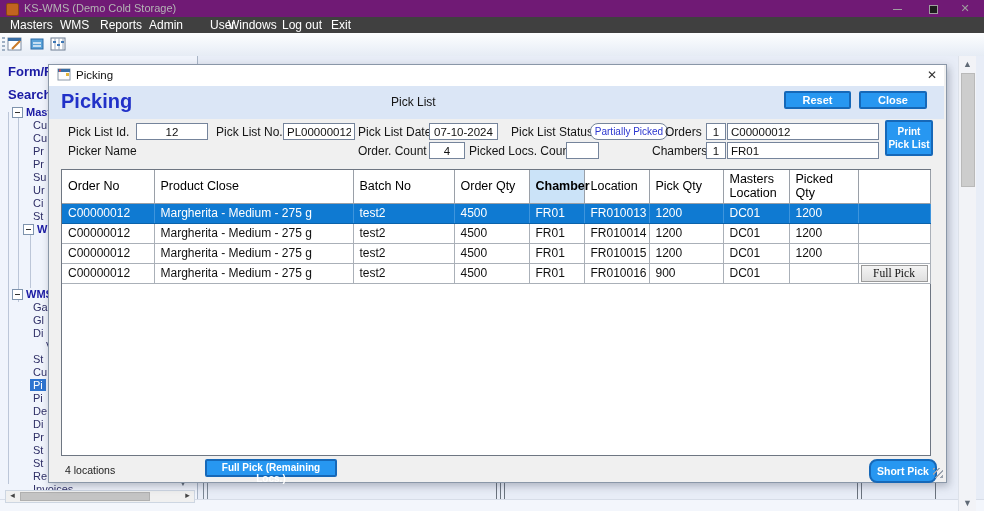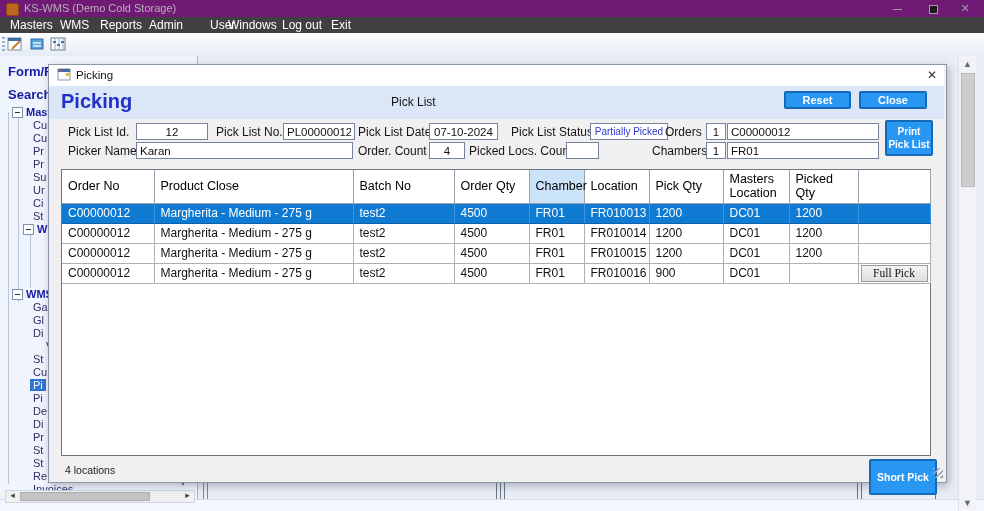--- a/index.html
+++ b/index.html
@@ -61,28 +61,28 @@
   .dlg-title{left:27px;top:4px;font-size:11.5px;color:#111;}
   .dlg-close{left:874px;top:3px;width:18px;height:15px;text-align:center;font-size:12px;color:#333;line-height:15px;cursor:default;}
   .dlg-head{left:0;top:21px;width:895px;height:33px;background:#dbe6f6;}
   .dlg-heading{left:12px;top:4px;font-size:20px;font-weight:600;color:#2131c8;}
   .fld-label{font-size:12px;color:#151515;white-space:nowrap;}
   .tbox{position:absolute;height:15px;border:1px solid #75849b;background:#fff;font-family:"Liberation Sans",sans-serif;font-size:11.5px;color:#111;padding:0 3px;box-sizing:content-box;}
   .tbox.center{text-align:center;}
   .combo{left:416px;top:6px;width:134px;height:17px;background:#f1f1f1;border:1px solid #8a97a8;font-size:11px;color:#222;line-height:17px;padding-left:6px;box-sizing:border-box;cursor:default;}
   .chev{position:absolute;right:7px;top:5px;width:5px;height:5px;border-right:1.4px solid #555;border-bottom:1.4px solid #555;transform:rotate(45deg);}
   .btn-blue{background:#2797f1;border:2px solid #1668b8;color:#fff;font-weight:bold;text-align:center;cursor:default;border-radius:2px;box-sizing:border-box;font-family:"Liberation Sans",sans-serif;}
-  .status-box{color:#2a35cf;font-size:10px;line-height:15px;}
+  .status-box{color:#2a35cf;font-size:10px;line-height:15px;border-radius:8px;}
 
   
   .grid-wrap{left:12px;top:104px;width:870px;height:287px;background:#fff;border:1px solid #6e7682;box-sizing:border-box;}
   table.grid{border-collapse:collapse;table-layout:fixed;width:868px;}
   table.grid th{background:#fff;font-weight:normal;font-size:12.5px;color:#000;text-align:left;
     border-right:1px solid #9aa0a8;border-bottom:1px solid #9aa0a8;padding:2px 4px 2px 6px;height:26px;vertical-align:middle;line-height:1.15;}
-  table.grid th.hl{background:#cbe3f8;}
+  table.grid th.hl{background:#cbe3f8;font-weight:bold;}
   table.grid td{font-size:12px;color:#111;border-right:1px solid #aab0b8;border-bottom:1px solid #aab0b8;
     padding:0 4px 0 6px;height:19px;white-space:nowrap;overflow:hidden;}
   tr.sel td{background:#0f7ad2;color:#fff;border-right-color:#3e95dd;border-bottom-color:#0b62aa;}
   .fullpick-btn{width:100%;height:17px;background:linear-gradient(#f4f4f4,#dfdfdf);border:1px solid #9a9a9a;
     font-family:Liberation Serif, serif;font-size:11.5px;color:#111;cursor:default;}
 
   
   .dlg-foot-text{left:16px;top:399px;font-size:10.5px;color:#222;text-align:center;}
   .grip{left:884px;top:403px;width:10px;height:10px;
     background:repeating-linear-gradient(135deg,#9aa2ad 0 1.5px,transparent 1.5px 4px);}
@@ -289,21 +289,20 @@
   <span class="abs fld-label" style="left:309px;top:60px;">Pick List Date</span>
   <input class="tbox center" style="left: 380px; top: 58px; width: 61px;" readonly="" value="07-10-2024">
   <span class="abs fld-label" style="left:462px;top:60px;">Pick List Status</span>
   <div class="tbox center status-box" style="left:541px;top:58px;width:70px;">Partially Picked</div>
   <span class="abs fld-label" style="left:616px;top:60px;">Orders</span>
   <input class="tbox center" style="left: 657px; top: 58px; width: 12px;" readonly="" value="1">
   <input class="tbox" style="left: 678px; top: 58px; width: 144px;" readonly="" value="C00000012">
   <button class="abs btn-blue" style="left:836px;top:55px;width:48px;height:36px;font-size:10px;line-height:1.35;padding:2px 1px;">Print Pick List</button>
 
   <span class="abs fld-label" style="left:19px;top:79px;">Picker Name</span>
-  <input class="tbox" style="left: 87px; top: 77px; width: 209px;" readonly="" value="Karan">
   <span class="abs fld-label" style="left:309px;top:79px;">Order. Count</span>
   <input class="tbox center" style="left: 380px; top: 77px; width: 28px;" readonly="" value="4">
   <span class="abs fld-label" style="left:420px;top:79px;">Picked Locs. Count</span>
   <input class="tbox center" style="left: 517px; top: 77px; width: 25px;" readonly="" value="">
   <span class="abs fld-label" style="left:603px;top:79px;">Chambers</span>
   <input class="tbox center" style="left: 657px; top: 77px; width: 12px;" readonly="" value="1">
   <input class="tbox" style="left: 678px; top: 77px; width: 144px;" readonly="" value="FR01">
 
   <div class="abs grid-wrap">
     <table class="grid">
@@ -380,15 +379,16 @@
         <td></td>
         <td style="padding:0 2px;">
           <button class="fullpick-btn">Full Pick</button>
         </td>
       </tr>
     </tbody>
       </table>
   </div>
 
   <span class="abs dlg-foot-text">4 locations</span>
-  <button class="abs btn-blue" style="left:820px;top:394px;width:68px;height:36px;font-size:10.5px;">Short Pick</button>
+  <button class="abs btn-blue" style="left:156px;top:394px;width:132px;height:18px;font-size:10px;">Full Pick (Remaining Locs.)</button>
+  <button class="abs btn-blue" style="left:820px;top:394px;width:68px;height:24px;font-size:10.5px;border-radius:8px;">Short Pick</button>
   <div class="abs grip"></div>
 </div>
 
 </body></html>

